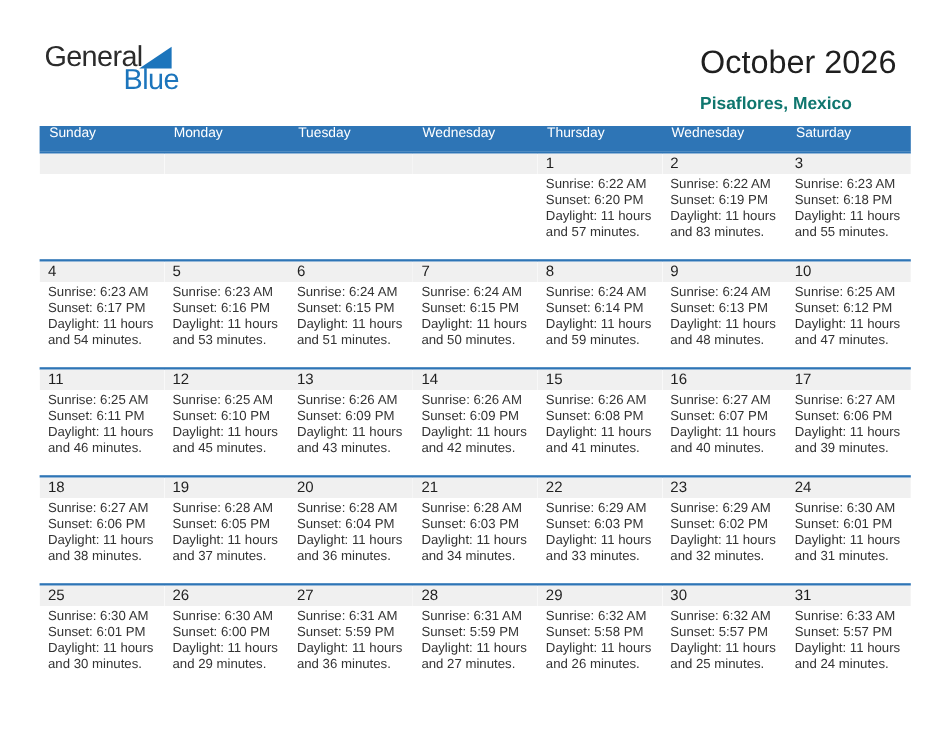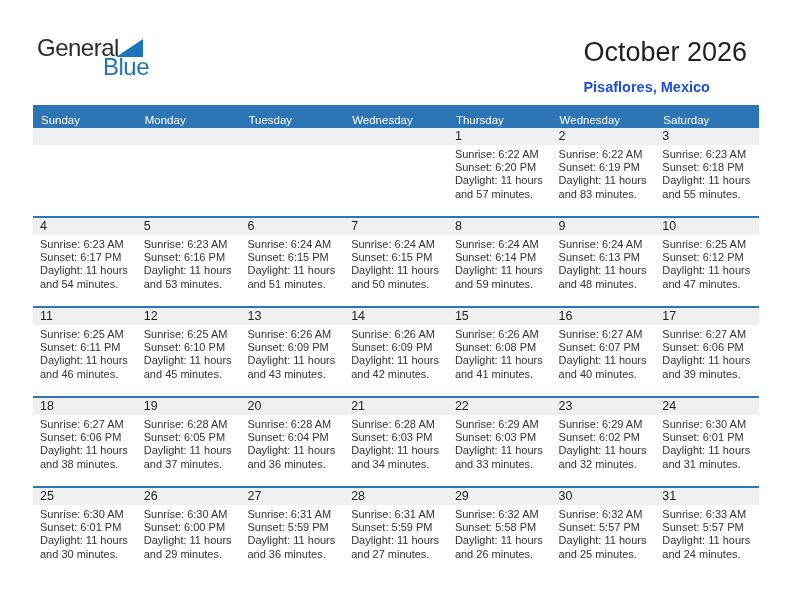--- a/index.html
+++ b/index.html
@@ -10,25 +10,25 @@
   
   .logo { position:absolute; left:37px; top:36px; }
   .logo-row1 { display:flex; align-items:flex-end; }
   .logo-general { font-size:24px; line-height:24px; color:#2b2b2b; letter-spacing:-0.5px; }
   .logo-triangle { width:0; height:0; border-left:27px solid transparent; border-bottom:18px solid #1C75BC; margin-left:-3px; margin-bottom:3px; }
   .logo-blue { font-size:24px; line-height:19px; color:#1C75BC; margin-left:66px; margin-top:-3px; letter-spacing:-0.5px; }
 
   
   .title-block { position:absolute; right:45px; top:36px; }
   .month-title { font-size:27px; font-weight:400; color:#1f1f1f; line-height:32px; }
-  .location-subtitle { font-size:14.5px; font-weight:700; color:#1d4ed8; margin-top:11px; }
+  .location-subtitle { font-size:14.5px; font-weight:700; color:#0f766e; margin-top:11px; }
 
   
   .calendar { position:absolute; left:33px; top:105px; width:726px; }
-  .weekday-header { display:flex; background:#2E75B6; height:21px; align-items:flex-end; }
+  .weekday-header { display:flex; background:#2E75B6; height:21px; align-items:flex-start; }
   .weekday-cell { flex:1; padding-left:8px; color:#ffffff; font-size:11.5px; }
   .week-row { display:flex; border-top:2px solid #2E75B6; height:90px; }
   .day-cell { flex:1; overflow:hidden; }
   .date-strip { background:#F0F0F0; height:17px; padding-left:7px; font-size:12.5px; line-height:17px; color:#1f1f1f; }
   .day-body { padding:3px 4px 0 7px; font-size:11px; line-height:13.2px; color:#333333; }
 </style>
 </head>
 <body>
 
 <div class="page">

